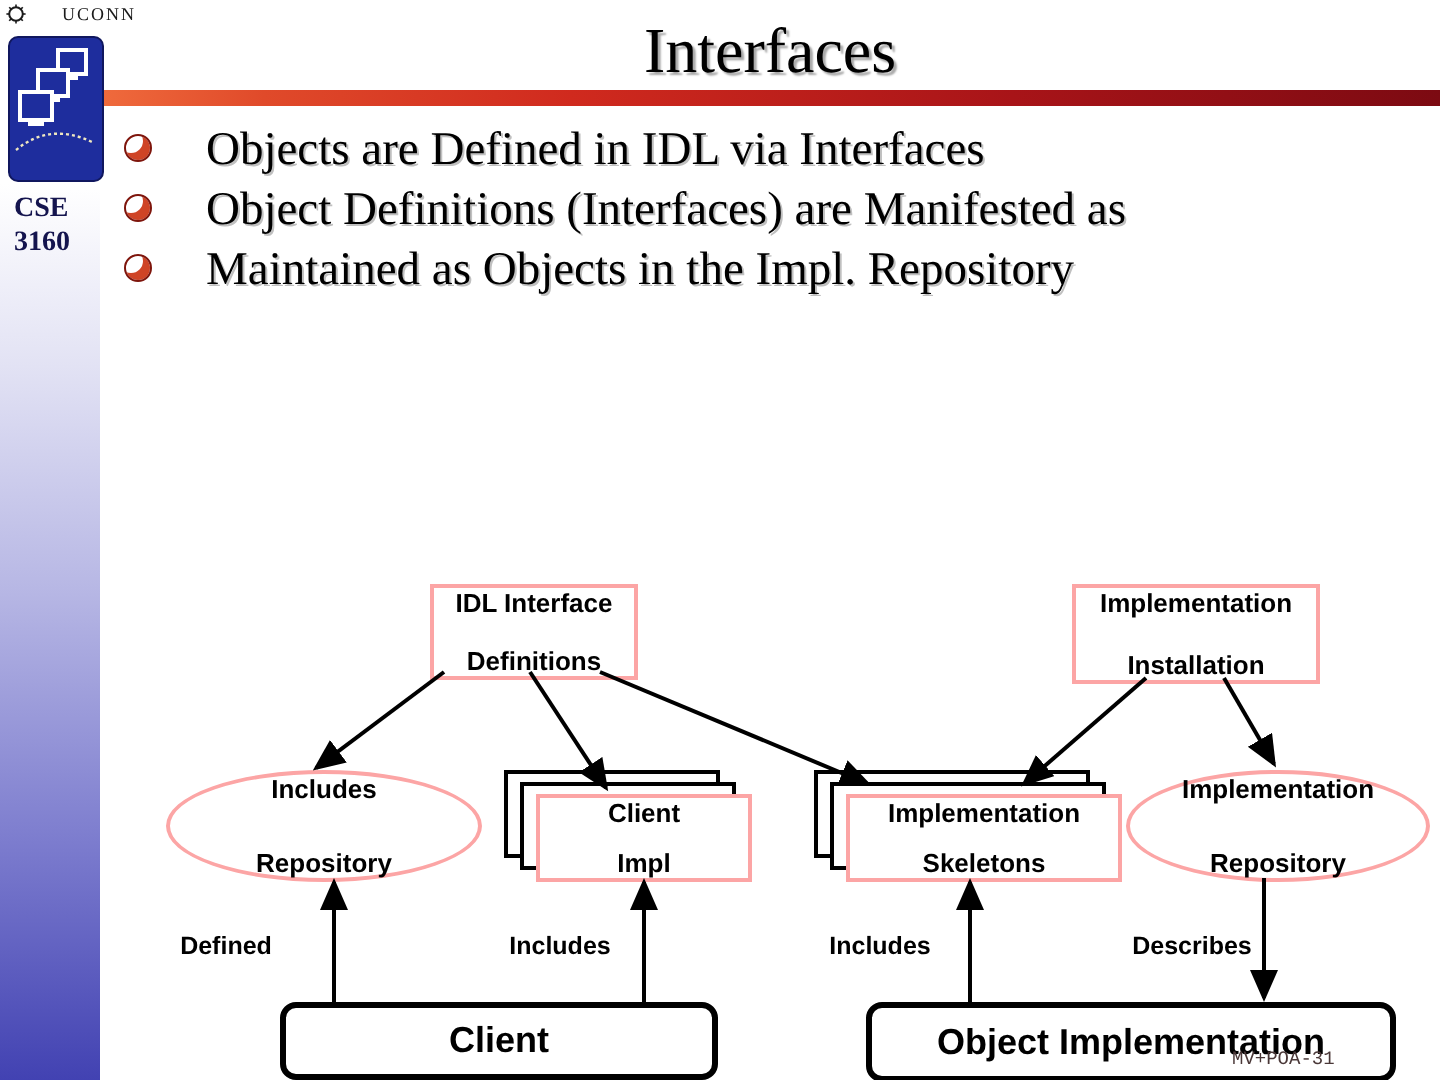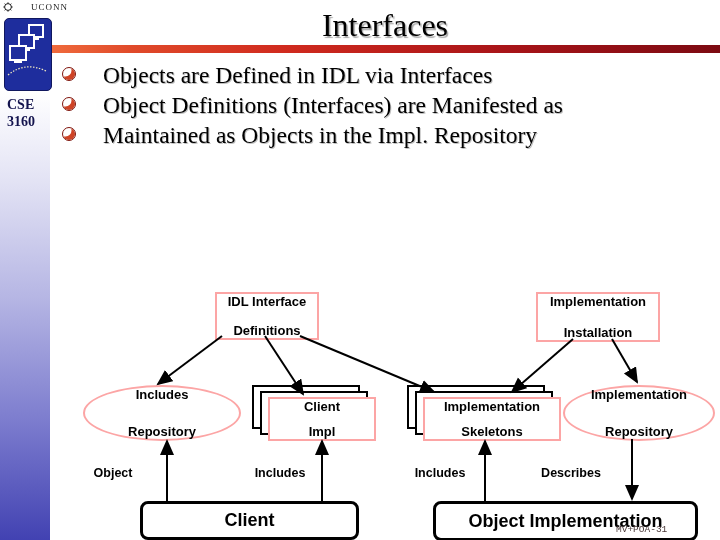--- a/index.html
+++ b/index.html
@@ -146,24 +146,24 @@
       <div>Implementation</div>
       <div>Skeletons</div>
     </div>
   </div>
 
   <div class="box ellipse dg" style="left:563px;top:385px;width:148px;height:52px;">
     <div>Implementation</div>
     <div>Repository</div>
   </div>
 
-  <div class="edge-label dg" style="left:83px;top:466px;width:60px;">Object</div>
+  <div class="edge-label dg" style="left:83px;top:466px;width:60px;">Defined</div>
   <div class="edge-label dg" style="left:250px;top:466px;width:60px;">Includes</div>
   <div class="edge-label dg" style="left:410px;top:466px;width:60px;">Includes</div>
-  <div class="edge-label dg" style="left:539px;top:466px;width:64px;">Describes</div>
+  <div class="edge-label dg" style="left:564px;top:466px;width:64px;">Describes</div>
 
   <div class="bigbox dg" style="left:140px;top:501px;width:213px;height:33px;">Client</div>
   <div class="bigbox dg" style="left:433px;top:501px;width:259px;height:34px;">Object Implementation</div>
 
   <svg class="arrows" viewBox="0 0 720 540">
     <defs>
       <marker id="ah" markerWidth="10" markerHeight="8" refX="7" refY="3.5" orient="auto">
         <path d="M0,0 L8,3.5 L0,7 z" fill="#000"></path>
       </marker>
     </defs>

